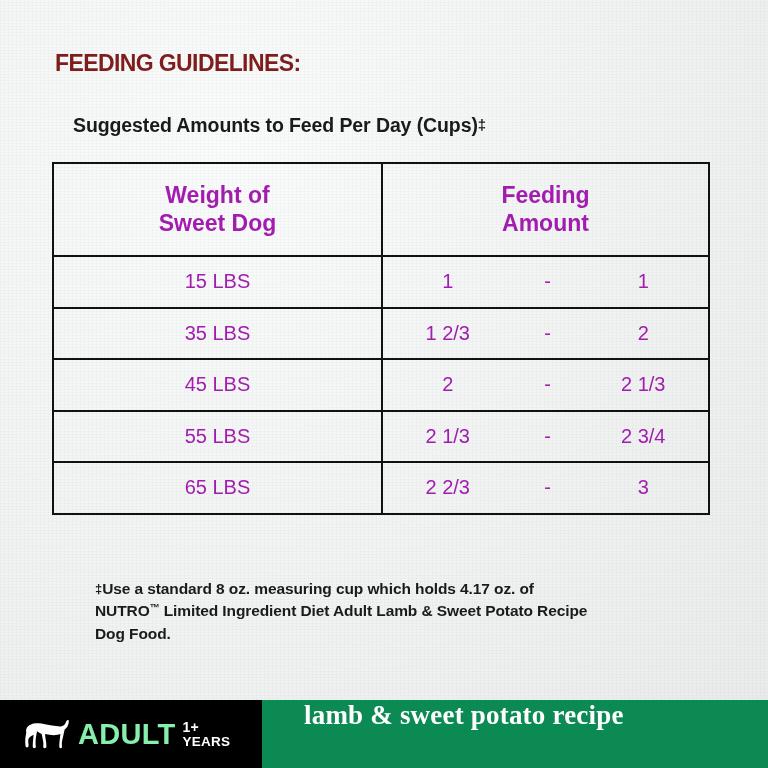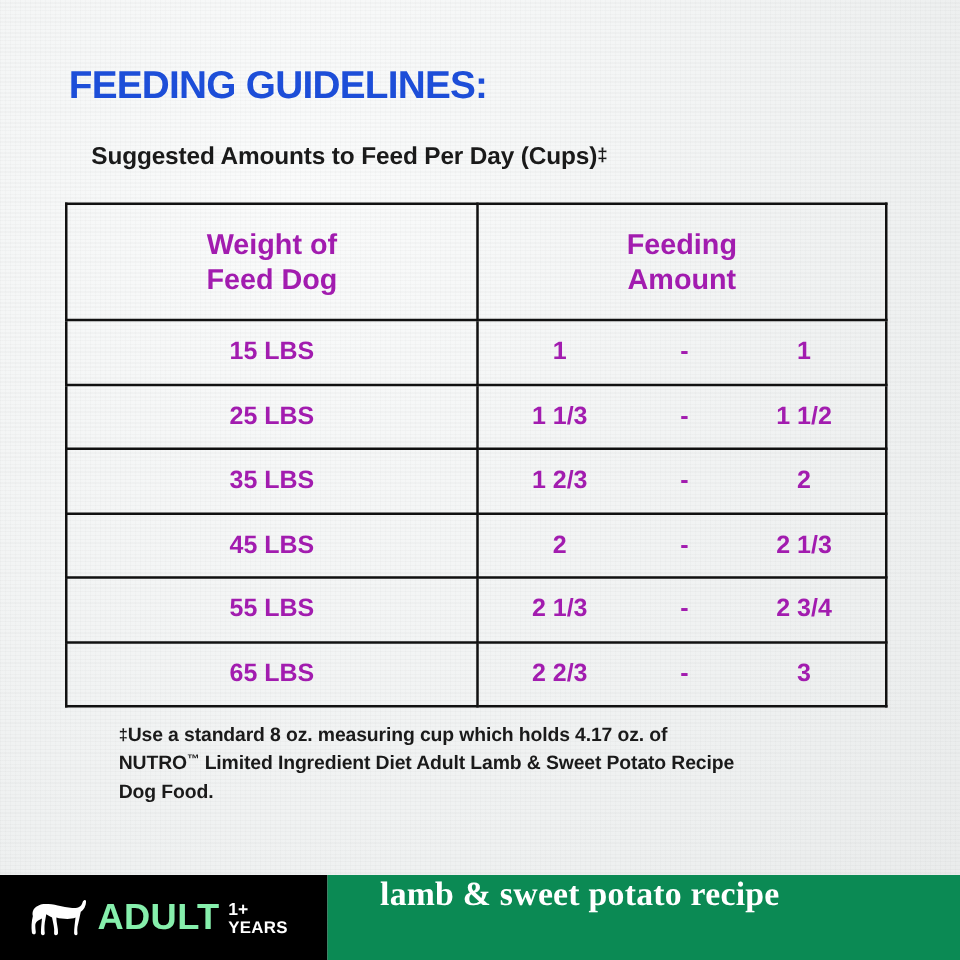--- a/index.html
+++ b/index.html
@@ -32,24 +32,24 @@
     position: relative;
     z-index: 1;
     width: 768px;
     height: 768px;
   }
 
   .title {
     position: absolute;
     left: 55px;
     top: 50px;
-    font-size: 31px;
+    font-size: 23px;
     font-weight: 800;
     letter-spacing: -0.6px;
-    color: #1d4ed8;
+    color: #7f1d1d;
   }
 
   .subtitle {
     position: absolute;
     left: 73px;
     top: 114px;
     font-size: 19.5px;
     font-weight: 700;
     letter-spacing: -0.1px;
     color: #1a1a1a;
@@ -84,21 +84,21 @@
     font-weight: 800;
     line-height: 1.18;
   }
 
   .col-weight { width: 329px; }
   .col-amount { width: 327px; }
 
   .feed-table tbody td {
     height: 51.5px;
     font-size: 20px;
-    font-weight: 700;
+    font-weight: 400;
   }
 
   .amount-cell {
     padding: 0;
   }
 
   .amount-grid {
     display: flex;
     align-items: center;
     width: 100%;
@@ -232,46 +232,36 @@
 
   <table class="feed-table">
     <colgroup>
       <col class="col-weight">
       <col class="col-amount">
     </colgroup>
     <thead>
       <tr>
         <th>
           <div>Weight of</div>
-          <div>Feed Dog</div>
+          <div>Sweet Dog</div>
         </th>
         <th>
           <div>Feeding</div>
           <div>Amount</div>
         </th>
       </tr>
     </thead>
     <tbody>
       <tr>
         <td>15 LBS</td>
         <td class="amount-cell">
           <div class="amount-grid">
             <span class="amt-min">1</span>
             <span class="amt-dash">-</span>
             <span class="amt-max">1</span>
-          </div>
-        </td>
-      </tr>
-      <tr>
-        <td>25 LBS</td>
-        <td class="amount-cell">
-          <div class="amount-grid">
-            <span class="amt-min">1 1/3</span>
-            <span class="amt-dash">-</span>
-            <span class="amt-max">1 1/2</span>
           </div>
         </td>
       </tr>
       <tr>
         <td>35 LBS</td>
         <td class="amount-cell">
           <div class="amount-grid">
             <span class="amt-min">1 2/3</span>
             <span class="amt-dash">-</span>
             <span class="amt-max">2</span>

